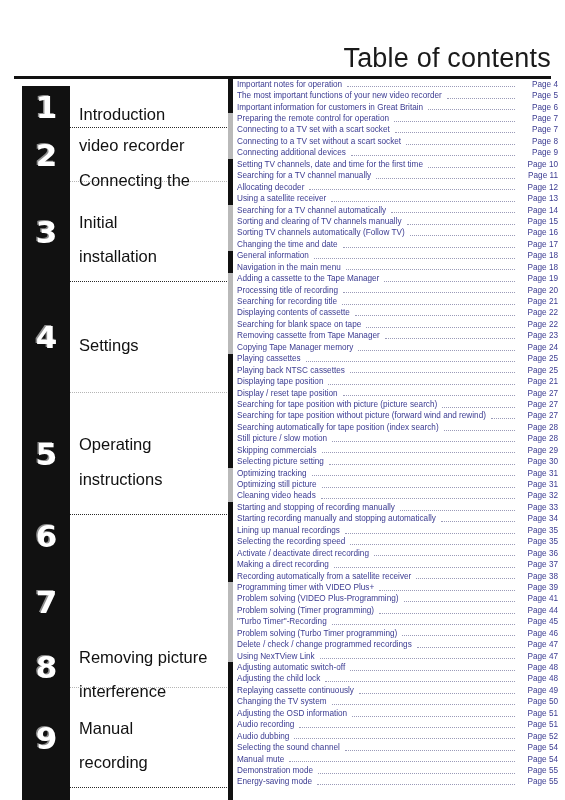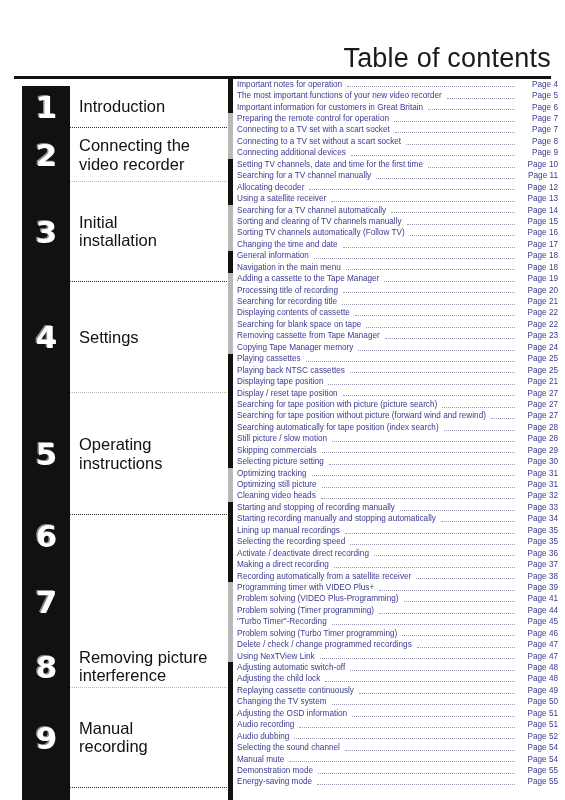--- a/index.html
+++ b/index.html
@@ -70,21 +70,21 @@
     flex: 1;
     padding-left: 9px;
     display: flex;
     align-items: center;
     font-size: 16.5px;
     color: #111111;
     line-height: 1.12;
     border-bottom: 1px dotted #2a2a2a;
     box-sizing: border-box;
   }
-  .chap-label span { display: block; }
+  .chap-label span { display: block; margin-top: 16px; }
   .chapter.dimdot > .chap-label { border-bottom-color: #b5b5b5; }
 
   
   #toc {
     position: absolute;
     left: 228px;
     top: 79px;
     width: 330px;
   }
   .toc-row {
@@ -138,22 +138,22 @@
       <div class="chap-label">
         <div>
           <span>Introduction</span>
         </div>
       </div>
     </div>
     <div class="chapter dimdot" style="height: 53.8px;">
       <div class="chap-num">2</div>
       <div class="chap-label">
         <div>
+          <span>video recorder</span>
           <span>Connecting the</span>
-          <span>video recorder</span>
         </div>
       </div>
     </div>
     <div class="chapter" style="height: 99.6px;">
       <div class="chap-num">3</div>
       <div class="chap-label">
         <div>
           <span>Initial</span>
           <span>installation</span>
         </div>

